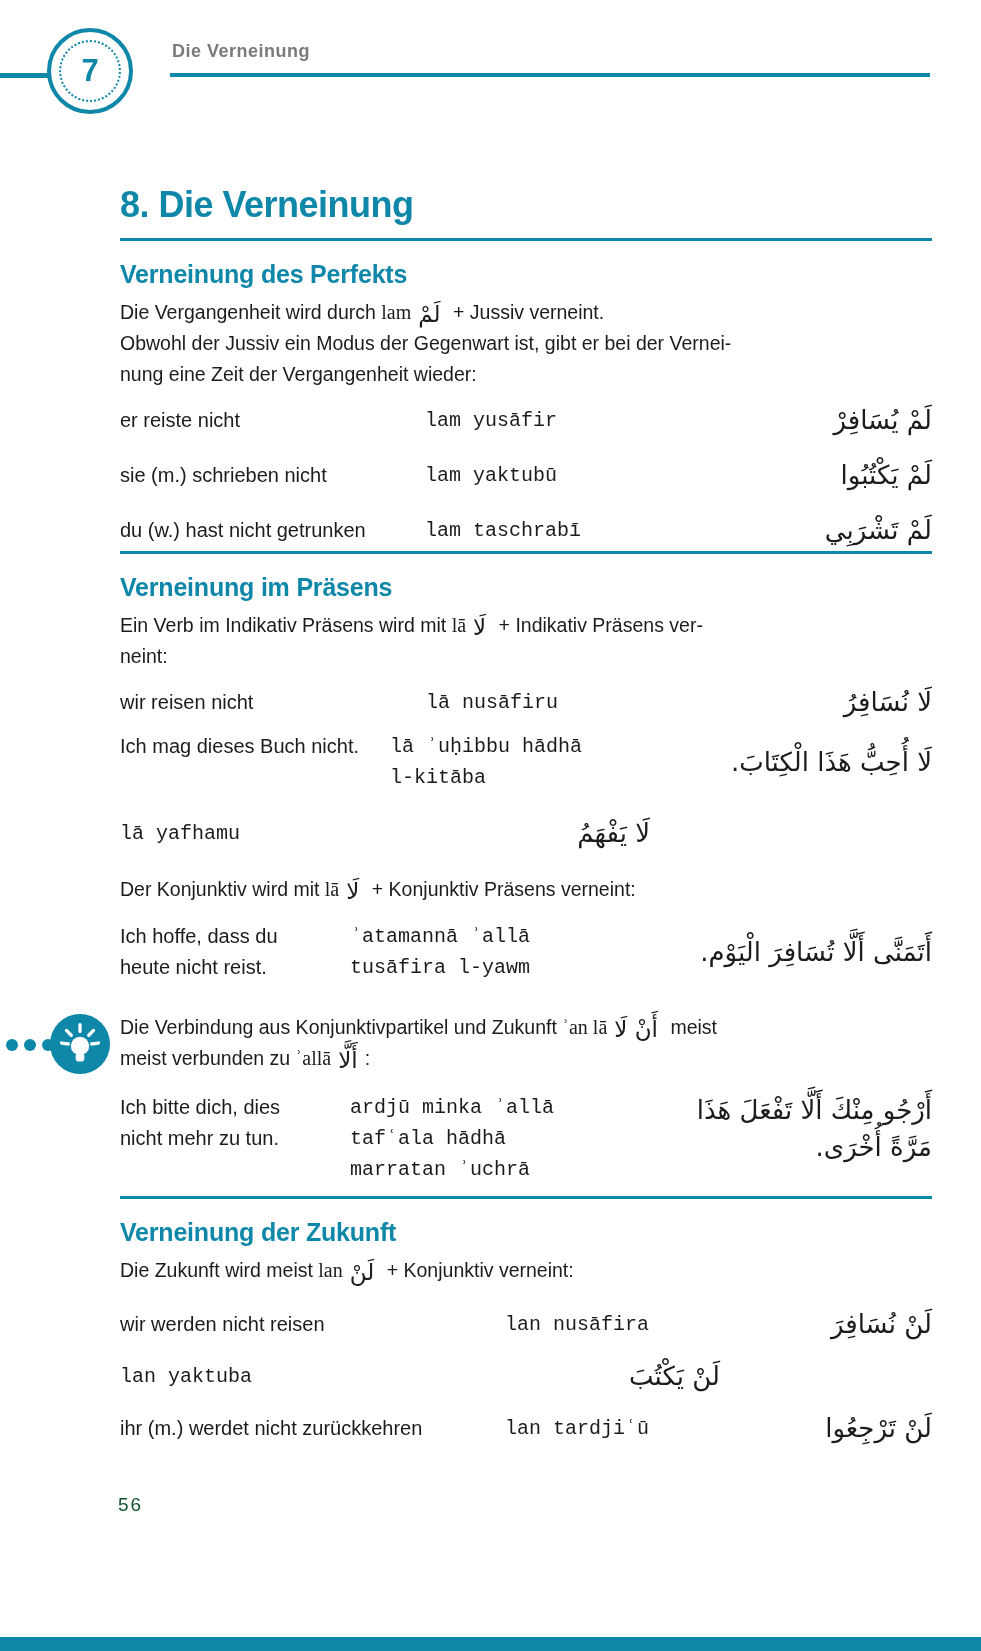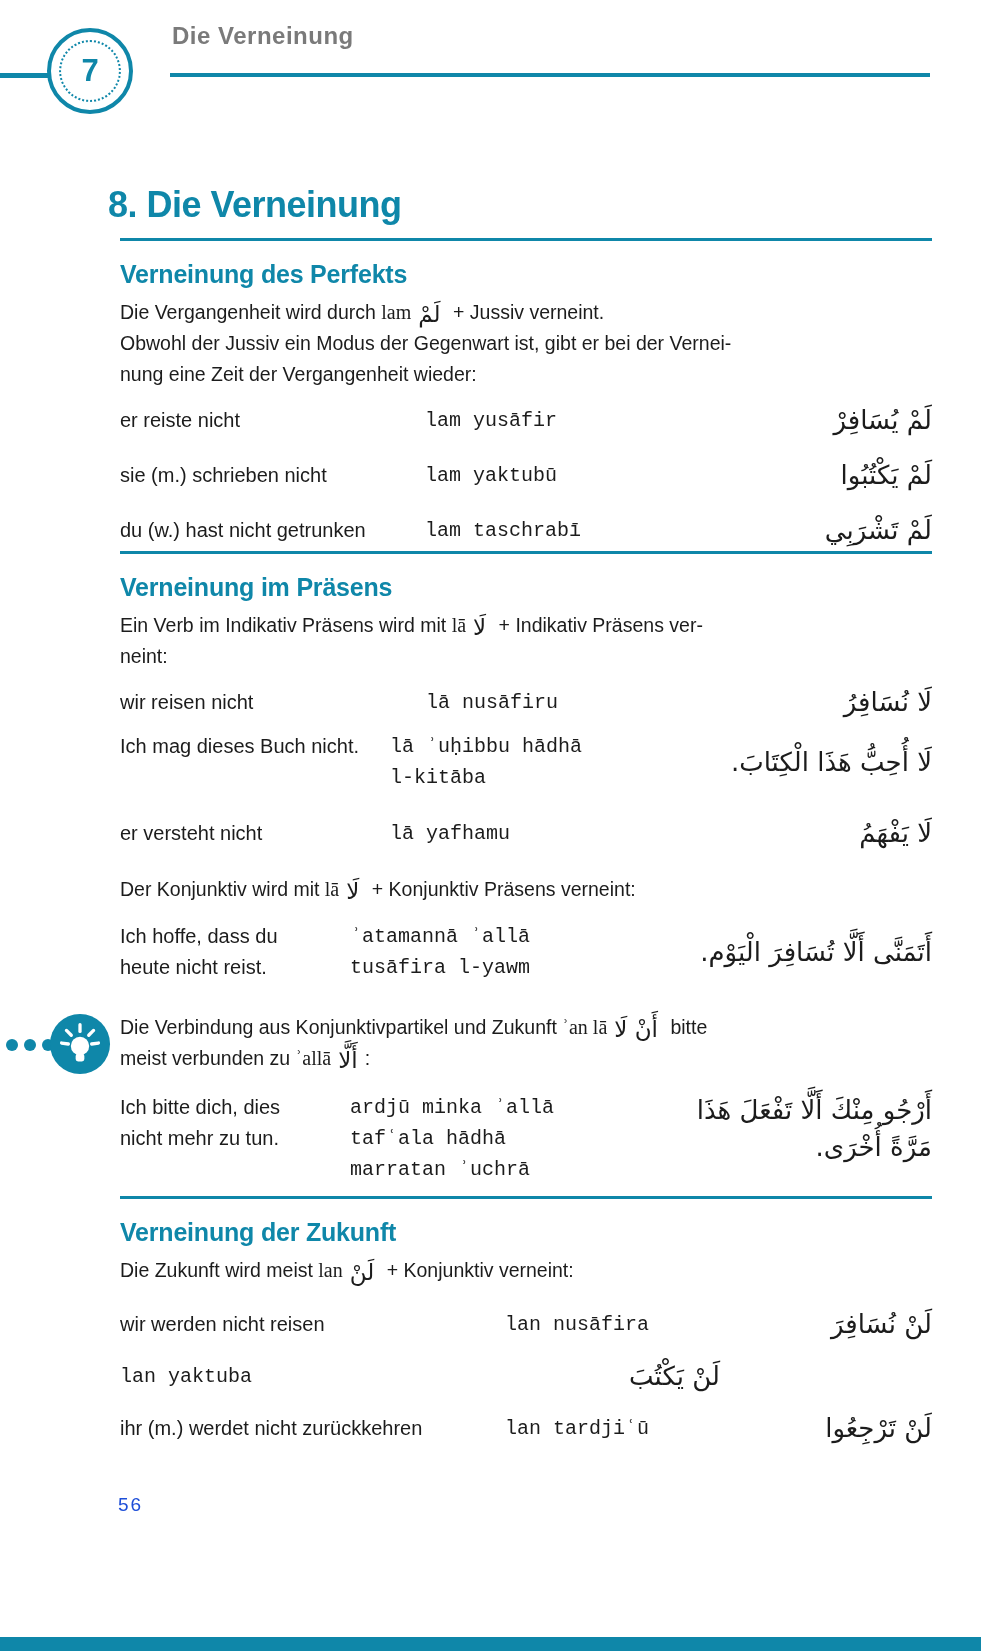--- a/index.html
+++ b/index.html
@@ -14,26 +14,26 @@
     position:absolute;left:47px;top:28px;width:86px;height:86px;border-radius:50%;
     background:#fff;border:4px solid #0f87a9;box-sizing:border-box;
     display:flex;align-items:center;justify-content:center;
   }
   .badge-inner{
     position:absolute;inset:8px;border:2px dotted #0f87a9;border-radius:50%;
     display:flex;align-items:center;justify-content:center;
   }
   .badge-num{font-size:31px;font-weight:bold;color:#0f87a9;}
   .running-header{
-    position:absolute;left:172px;top:22px;font-size:24px;font-weight:bold;color:#7a7a7a;
+    position:absolute;left:172px;top:41px;font-size:18px;font-weight:bold;color:#7a7a7a;
     letter-spacing:.5px;
   }
   .header-rule{position:absolute;left:170px;top:73px;width:760px;height:4px;background:#0f87a9;}
   .page-title{
-    position:absolute;left:108px;top:160px;font-size:36px;font-weight:bold;color:#0f87a9;
+    position:absolute;left:120px;top:160px;font-size:36px;font-weight:bold;color:#0f87a9;
     letter-spacing:-.5px;
   }
   
   .section{position:absolute;left:120px;width:812px;}
   .sec-rule{height:3px;background:#0f87a9;}
   .sec-heading{
     margin:19px 0 8px 0;font-size:25px;font-weight:bold;color:#0f87a9;letter-spacing:-.2px;
   }
   .para{font-size:19.5px;line-height:31px;}
   .para-line{white-space:nowrap;}
@@ -55,21 +55,21 @@
   .ar-cell{
     font-family:"DejaVu Sans",sans-serif;font-size:26px;line-height:37px;
     text-align:right;direction:rtl;
   }
   .row-top{align-items:flex-start;}
   
   .tip-icon{position:absolute;left:49px;top:1013px;width:62px;height:62px;}
   .tip-dots{position:absolute;left:6px;top:1039px;display:flex;gap:6px;}
   .tip-dot{width:12px;height:12px;border-radius:50%;background:#0f87a9;}
   
-  .page-number{position:absolute;left:118px;top:1494px;font-size:19px;color:#1d4ed8;letter-spacing:2px;}
+  .page-number{position:absolute;left:118px;top:1494px;font-size:19px;color:#14532d;letter-spacing:2px;}
   .bottom-bar{position:absolute;left:0;top:1637px;width:981px;height:14px;background:#0f87a9;}
 </style>
 </head>
 <body>
 
 <div class="page">
 
   <div class="top-strip"></div>
   <div class="badge">
     <div class="badge-inner">
@@ -127,21 +127,20 @@
       </div>
       <div class="row cols-praesens" style="margin-bottom:22px;">
         <div class="de-cell" style="align-self:flex-start;">Ich mag dieses Buch nicht.</div>
         <div class="tr-cell">
           <div>lā ʾuḥibbu hādhā</div>
           <div>l-kitāba</div>
         </div>
         <div class="ar-cell">لَا أُحِبُّ هَذَا الْكِتَابَ.</div>
       </div>
       <div class="row cols-praesens">
-        <div class="de-cell">er versteht nicht</div>
         <div class="tr-cell">lā yafhamu</div>
         <div class="ar-cell">لَا يَفْهَمُ</div>
       </div>
     </div>
     <div class="para" style="margin-top:22px;">
       <div class="para-line">
         <span>Der Konjunktiv wird mit </span><span class="term">lā</span><span class="ar-inline">لَا</span><span> + Konjunktiv Präsens verneint:</span>
       </div>
     </div>
     <div class="rows" style="margin-top:16px;">
@@ -174,21 +173,21 @@
         <line x1="13" y1="31" x2="20" y2="32"></line>
         <line x1="51" y1="31" x2="44" y2="32"></line>
       </g>
       <circle cx="32" cy="34" r="9.5" fill="#ffffff"></circle>
       <rect x="27.5" y="42" width="9" height="8" rx="2.5" fill="#ffffff"></rect>
     </svg>
   </div>
   <div class="section" style="top:1012px;">
     <div class="para">
       <div class="para-line">
-        <span>Die Verbindung aus Konjunktivpartikel und Zukunft </span><span class="term">ʾan lā</span><span class="ar-inline">أَنْ لَا</span><span> bitte</span>
+        <span>Die Verbindung aus Konjunktivpartikel und Zukunft </span><span class="term">ʾan lā</span><span class="ar-inline">أَنْ لَا</span><span> meist</span>
       </div>
       <div class="para-line">
         <span>meist verbunden zu </span><span class="term">ʾallā</span><span class="ar-inline">أَلَّا</span><span>:</span>
       </div>
     </div>
     <div class="rows" style="margin-top:18px;">
       <div class="row cols-konj row-top">
         <div class="de-cell">
           <div>Ich bitte dich, dies</div>
           <div>nicht mehr zu tun.</div>

